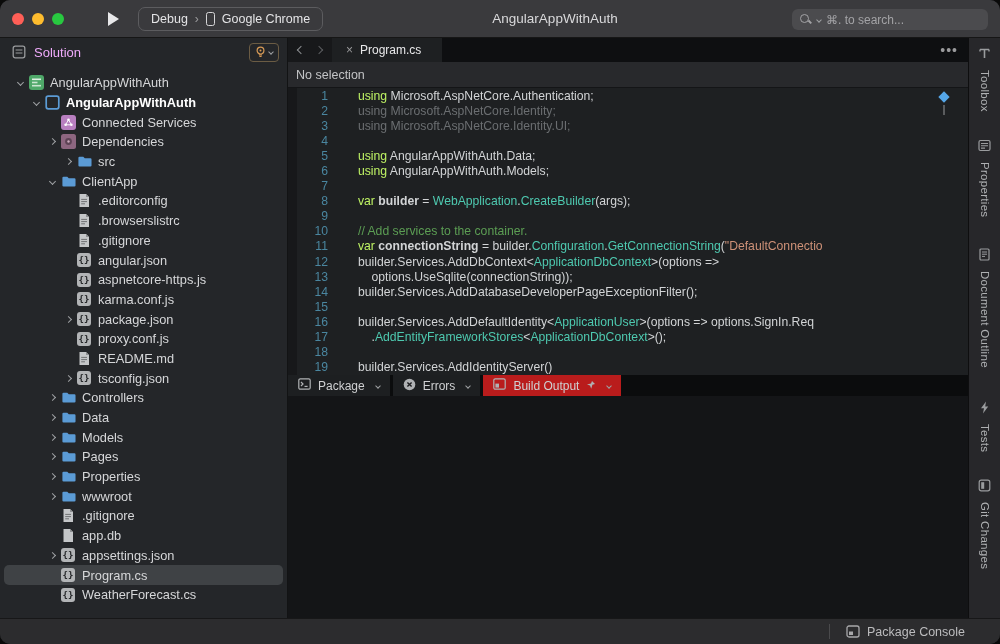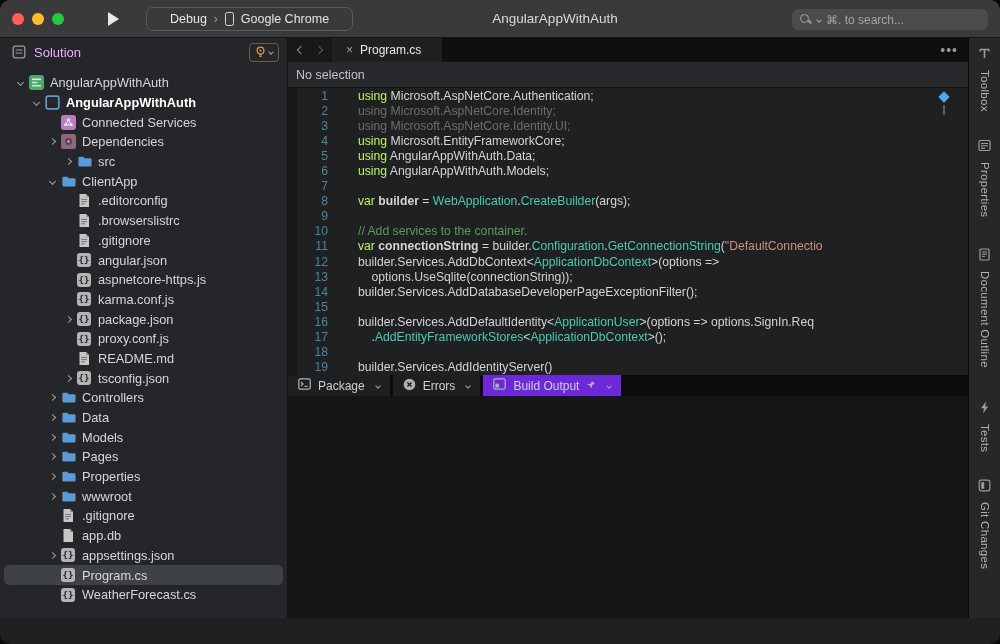--- a/index.html
+++ b/index.html
@@ -8,21 +8,21 @@
 
   
   .titlebar{position:absolute;left:0;top:0;width:1000px;height:38px;background:#3a3a3d;display:flex;align-items:center;border-bottom:1px solid #161616;}
   .lights{display:flex;gap:8px;margin-left:12px;}
   .light{width:12px;height:12px;border-radius:50%;}
   .light.red{background:#ff5f57;}
   .light.yellow{background:#febc2e;}
   .light.green{background:#28c840;}
   .run-btn{margin-left:38px;width:22px;height:22px;display:flex;align-items:center;justify-content:center;cursor:default;}
   .play-tri{width:0;height:0;border-left:11px solid #e8e8ea;border-top:7px solid transparent;border-bottom:7px solid transparent;}
-  .run-pill{margin-left:22px;height:24px;border:1px solid #5c5c5f;border-radius:7px;display:flex;align-items:center;gap:7px;padding:0 23px;color:#e4e4e6;font-size:12.5px;}
+  .run-pill{margin-left:14px;height:24px;border:1px solid #5c5c5f;border-radius:7px;display:flex;align-items:center;gap:7px;padding:0 12px;color:#e4e4e6;font-size:12.5px;}
   .pill-sep{color:#9a9a9c;font-size:12px;}
   .device-icon{width:9px;height:14px;border:1.4px solid #d6d6d8;border-radius:2.5px;display:inline-block;}
   .win-title{position:absolute;left:50%;transform:translateX(-50%);margin-left:55px;color:#d9d9db;font-size:13.5px;white-space:nowrap;}
   .search-box{position:absolute;right:12px;top:9px;width:196px;height:21px;background:#4b4b4e;border-radius:6px;display:flex;align-items:center;padding:0 8px;gap:5px;color:#a3a3a6;font-size:12px;}
   .mag{width:12px;height:12px;position:relative;display:inline-block;}
   .mag::before{content:"";position:absolute;left:0;top:0;width:7px;height:7px;border:1.5px solid #a3a3a6;border-radius:50%;}
   .mag::after{content:"";position:absolute;left:7.5px;top:7.5px;width:4px;height:1.5px;background:#a3a3a6;transform:rotate(45deg);}
   .chev{display:inline-block;width:5px;height:5px;border-right:1.4px solid #9fa1a3;border-bottom:1.4px solid #9fa1a3;}
   .chev.right{transform:rotate(-45deg);}
   .chev.down{transform:rotate(45deg);}
@@ -64,21 +64,21 @@
   .tok.bold{color:#d2d4d6;font-weight:bold;}
   .tok.type{color:#4ec9b0;}
   .tok.str{color:#ce9178;}
   .tok.cmt{color:#5c9e54;}
   .tok.dim{color:#6b6e71;}
   .mark-diamond{position:absolute;right:20px;top:5px;width:8px;height:8px;background:#55a7e8;transform:rotate(45deg);}
   .mark-dash{position:absolute;right:23px;top:17px;width:2px;height:10px;background:#5a5c5e;}
 
   .panel-tabs{height:21px;background:#0b0c0d;display:flex;gap:3px;}
   .ptab{background:#1d1f21;display:flex;align-items:center;gap:7px;padding:0 10px;color:#cfd0d2;font-size:12px;}
-  .ptab.active{background:#6d28d9;}
+  .ptab.active{background:#b91c1c;}
   .output-area{flex:1;background:#141517;}
 
   
   .right-rail{width:32px;height:100%;background:#27272a;border-left:1px solid #0e0e0f;display:flex;flex-direction:column;align-items:center;padding-top:8px;}
   .rail-item{display:flex;flex-direction:column;align-items:center;gap:6px;}
   .rail-label{writing-mode:vertical-rl;color:#aeb0b2;font-size:11.5px;letter-spacing:.3px;}
 
   
   .statusbar{position:absolute;left:0;top:618px;width:1000px;height:26px;background:#2c2c2e;border-top:1px solid #171718;display:flex;align-items:center;justify-content:flex-end;padding-right:35px;}
   .sb-divider{width:1px;height:15px;background:#4a4a4c;margin-right:16px;}
@@ -433,21 +433,21 @@
       </div>
       <div class="breadcrumb">
         <span>No selection</span>
       </div>
       <div class="code-area">
         <div class="code-margin"></div>
         <div id="code-lines">
             <div class="code-line"><span class="ln">1</span><span class="lc"><span class="tok kw">using</span><span class="tok pl"> Microsoft.AspNetCore.Authentication;</span></span></div>
             <div class="code-line"><span class="ln">2</span><span class="lc"><span class="tok dim">using Microsoft.AspNetCore.Identity;</span></span></div>
             <div class="code-line"><span class="ln">3</span><span class="lc"><span class="tok dim">using Microsoft.AspNetCore.Identity.UI;</span></span></div>
-            <div class="code-line"><span class="ln">4</span><span class="lc"><span class="tok kw">using</span><span class="tok pl"> Microsoft.EntityFrameworkCore;</span></span></div>
+            <div class="code-line"><span class="ln">4</span></div>
             <div class="code-line"><span class="ln">5</span><span class="lc"><span class="tok kw">using</span><span class="tok pl"> AngularAppWithAuth.Data;</span></span></div>
             <div class="code-line"><span class="ln">6</span><span class="lc"><span class="tok kw">using</span><span class="tok pl"> AngularAppWithAuth.Models;</span></span></div>
             <div class="code-line"><span class="ln">7</span><span class="lc"></span></div>
             <div class="code-line"><span class="ln">8</span><span class="lc"><span class="tok kw">var</span><span class="tok bold"> builder</span><span class="tok pl"> = </span><span class="tok type">WebApplication</span><span class="tok pl">.</span><span class="tok type">CreateBuilder</span><span class="tok pl">(args);</span></span></div>
             <div class="code-line"><span class="ln">9</span><span class="lc"></span></div>
             <div class="code-line"><span class="ln">10</span><span class="lc"><span class="tok cmt">// Add services to the container.</span></span></div>
             <div class="code-line"><span class="ln">11</span><span class="lc"><span class="tok kw">var</span><span class="tok bold"> connectionString</span><span class="tok pl"> = builder.</span><span class="tok type">Configuration</span><span class="tok pl">.</span><span class="tok type">GetConnectionString</span><span class="tok pl">(</span><span class="tok str">"DefaultConnectio</span></span></div>
             <div class="code-line"><span class="ln">12</span><span class="lc"><span class="tok pl">builder.Services.AddDbContext&lt;</span><span class="tok type">ApplicationDbContext</span><span class="tok pl">&gt;(options =&gt;</span></span></div>
             <div class="code-line"><span class="ln">13</span><span class="lc"><span class="tok pl">    options.UseSqlite(connectionString));</span></span></div>
             <div class="code-line"><span class="ln">14</span><span class="lc"><span class="tok pl">builder.Services.AddDatabaseDeveloperPageExceptionFilter();</span></span></div>
@@ -528,13 +528,23 @@
         <div class="rail-item" style="margin-top: 26px;">
           <span><svg width="13" height="13" viewBox="0 0 13 13">
               <rect x="1.2" y="1.2" width="10.6" height="10.6" rx="2" fill="none" stroke="#9a9c9e" stroke-width="1.2"></rect>
               <rect x="3.2" y="3.2" width="3" height="6.6" fill="#9a9c9e"></rect>
             </svg></span>
           <span class="rail-label">Git Changes</span>
         </div>
       </div>
   </div>
 
+  <div class="statusbar">
+    <span class="sb-divider"></span>
+    <span class="sb-item">
+      <svg width="14" height="13" viewBox="0 0 14 13">
+          <rect x="1" y="1" width="12" height="11" rx="2" fill="none" stroke="#a8a8aa" stroke-width="1.3"></rect>
+          <rect x="3" y="6.5" width="4" height="3.5" fill="#a8a8aa"></rect>
+        </svg>
+      <span>Package Console</span>
+    </span>
+  </div>
 </div>
 
 </body></html>

